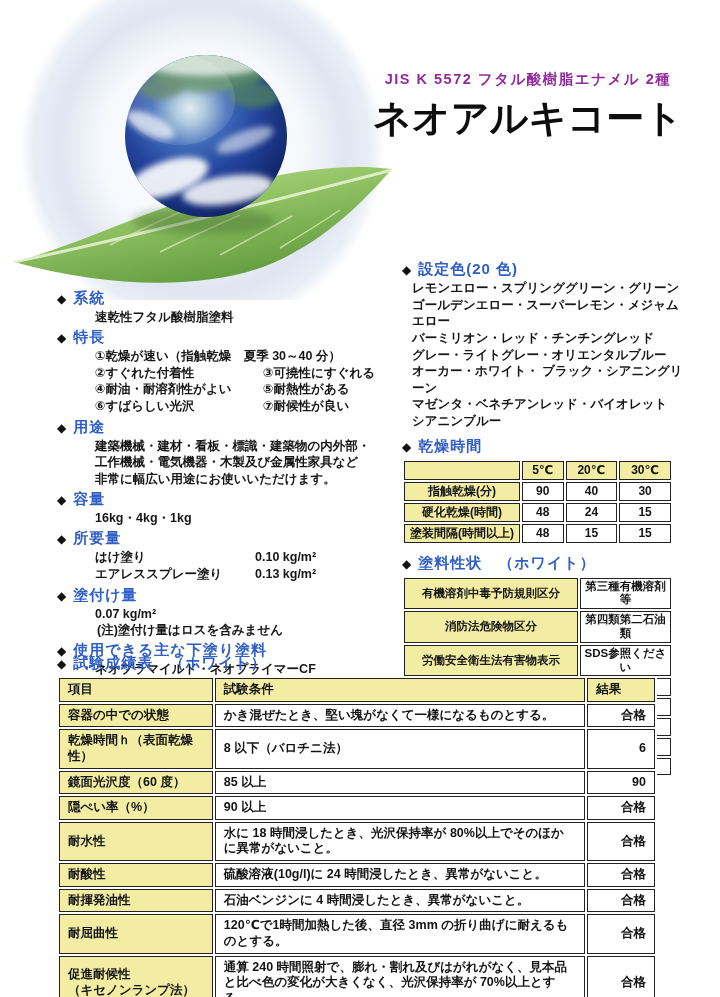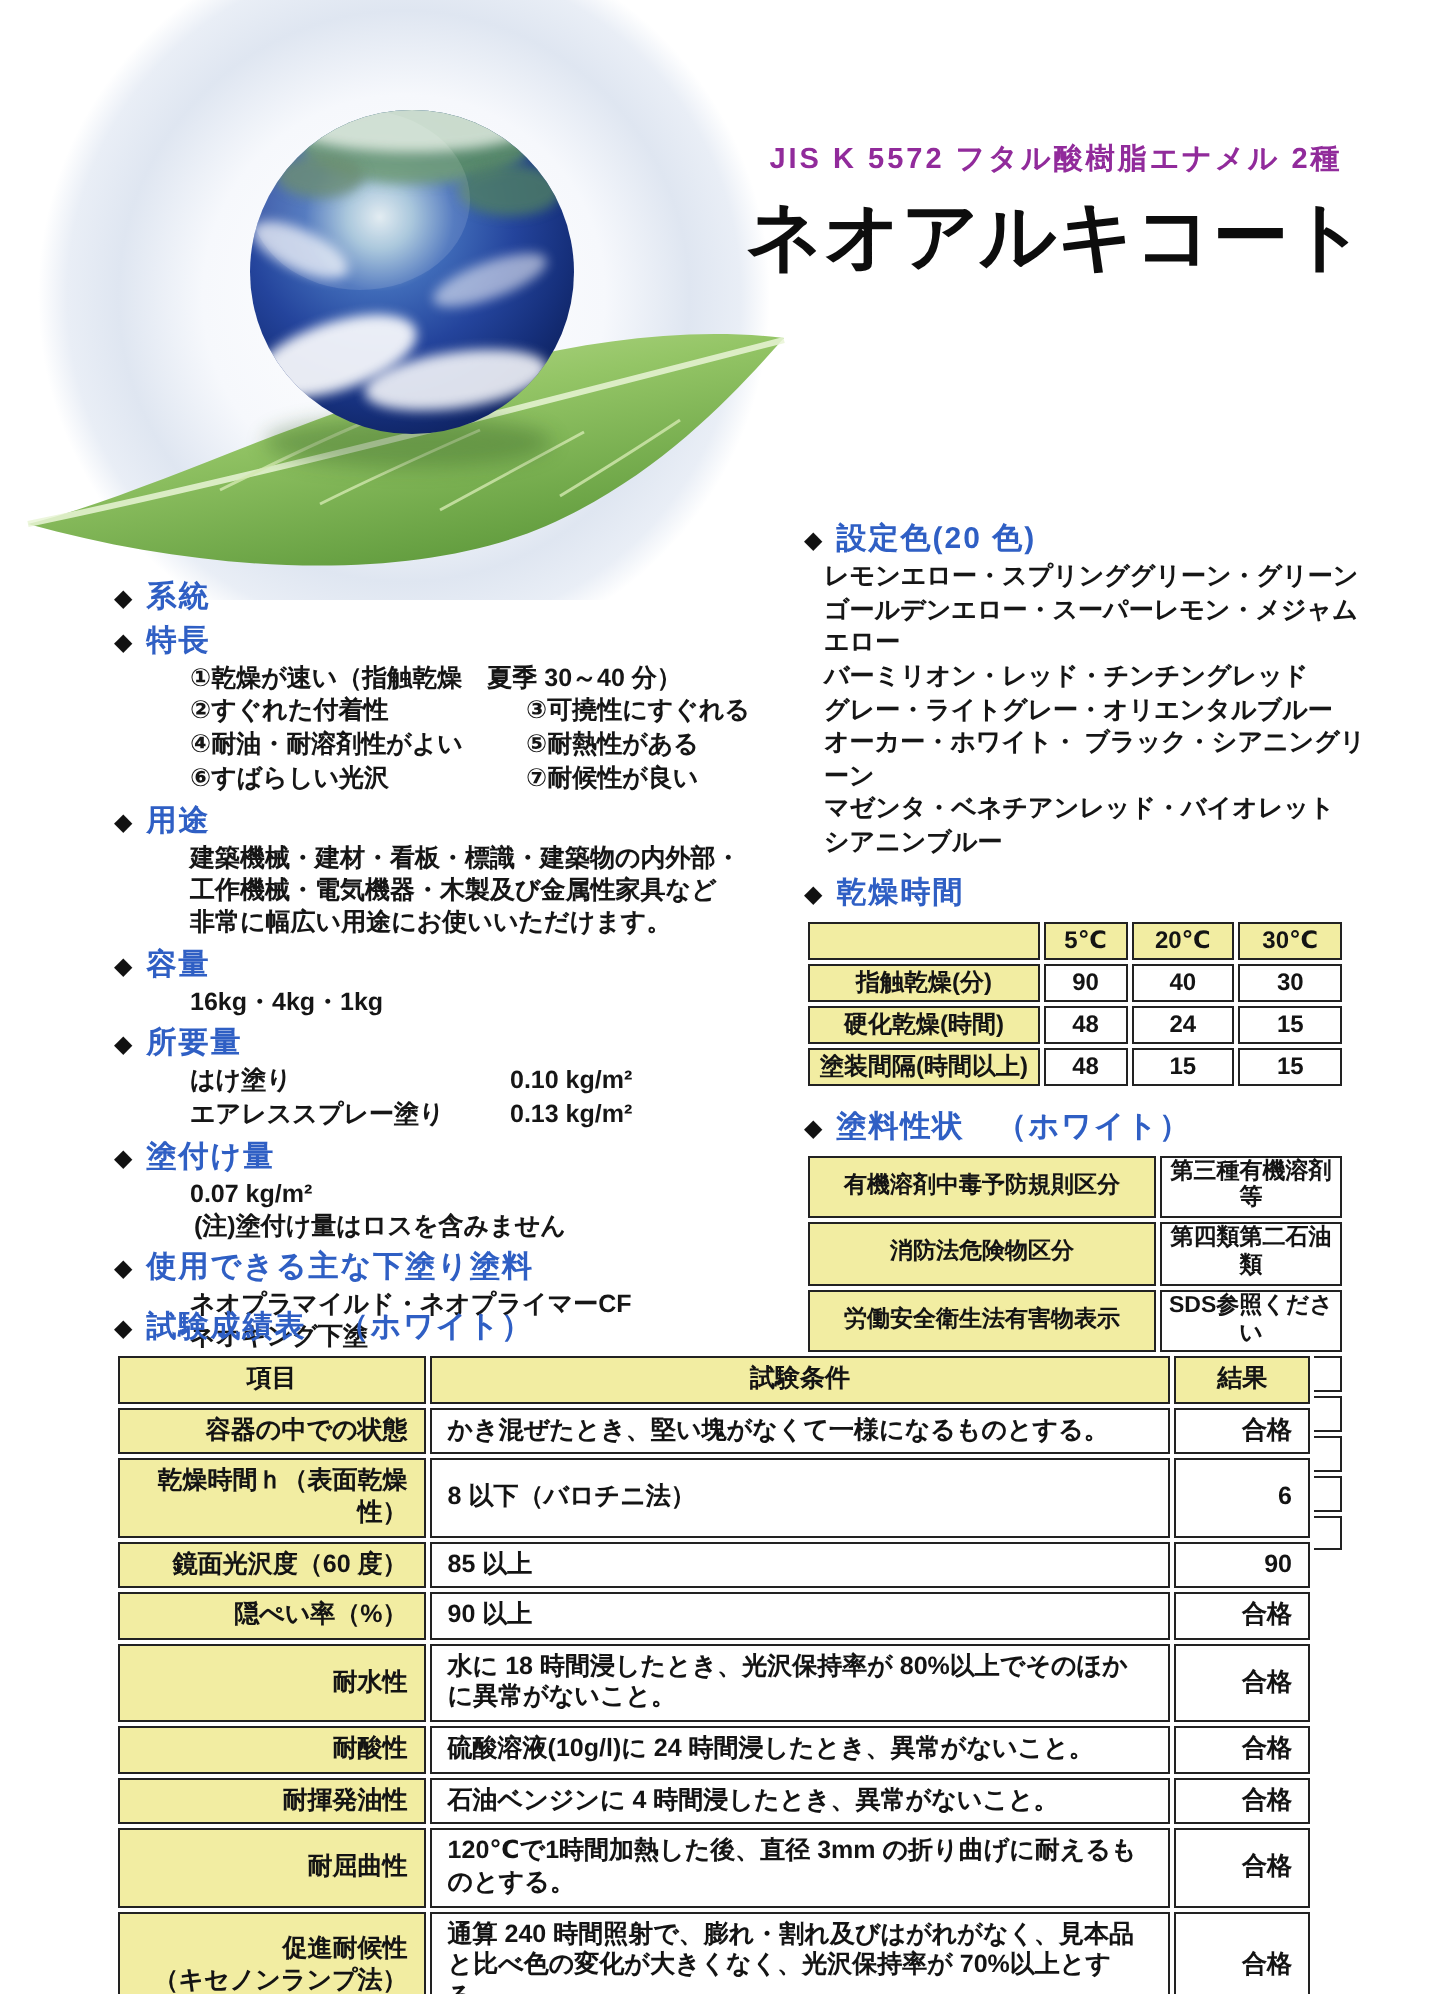--- a/index.html
+++ b/index.html
@@ -33,24 +33,24 @@
   .dry-table{width:271px;margin-top:3px;}
   .dry-table td{font-size:12px;text-align:center;padding:1px 2px;line-height:1.25;}
   .dry-table .c0{width:110px;}
   .prop-table{width:271px;margin-top:3px;}
   .prop-table td{font-size:11.5px;text-align:center;padding:1px 2px;line-height:1.2;}
   .prop-table .c0{width:168px;}
   
   .tests{position:absolute;left:57px;top:651px;width:610px;}
   .test-table{width:600px;margin-top:3px;}
   .test-table td{font-size:12.5px;padding:3px 8px;line-height:1.25;vertical-align:middle;}
-  .test-table .ci{width:142px;text-align:right;}
+  .test-table .ci{width:142px;text-align:left;}
   .test-table .cc{width:372px;text-align:left;}
   .test-table .cr{width:52px;text-align:right;}
-  .test-table .hd{text-align:center;}
+  .test-table .hd{text-align:left;}
 </style>
 </head>
 <body>
 
 <div class="page">
 
   <div class="hero">
     <svg width="410" height="300" viewBox="0 0 410 300">
       <defs>
         <radialGradient id="halo" cx="50%" cy="50%" r="50%">
@@ -117,20 +117,21 @@
     <div class="jis-line">JIS K 5572 フタル酸樹脂エナメル 2種</div>
     <div class="product-title">ネオアルキコート</div>
   </div>
 
   <div class="left-col">
 
     <div class="sec-head">
       <span class="diamond">◆</span>
       <span class="sec-title">系統</span>
     </div>
+    <div class="indent">速乾性フタル酸樹脂塗料</div>
 
     <div class="sec-head">
       <span class="diamond">◆</span>
       <span class="sec-title">特長</span>
     </div>
     <div class="feat-first">①乾燥が速い（指触乾燥　夏季 30～40 分）</div>
     <div class="feat-grid">
       <span>②すぐれた付着性</span>
       <span>③可撓性にすぐれる</span>
       <span>④耐油・耐溶剤性がよい</span>

